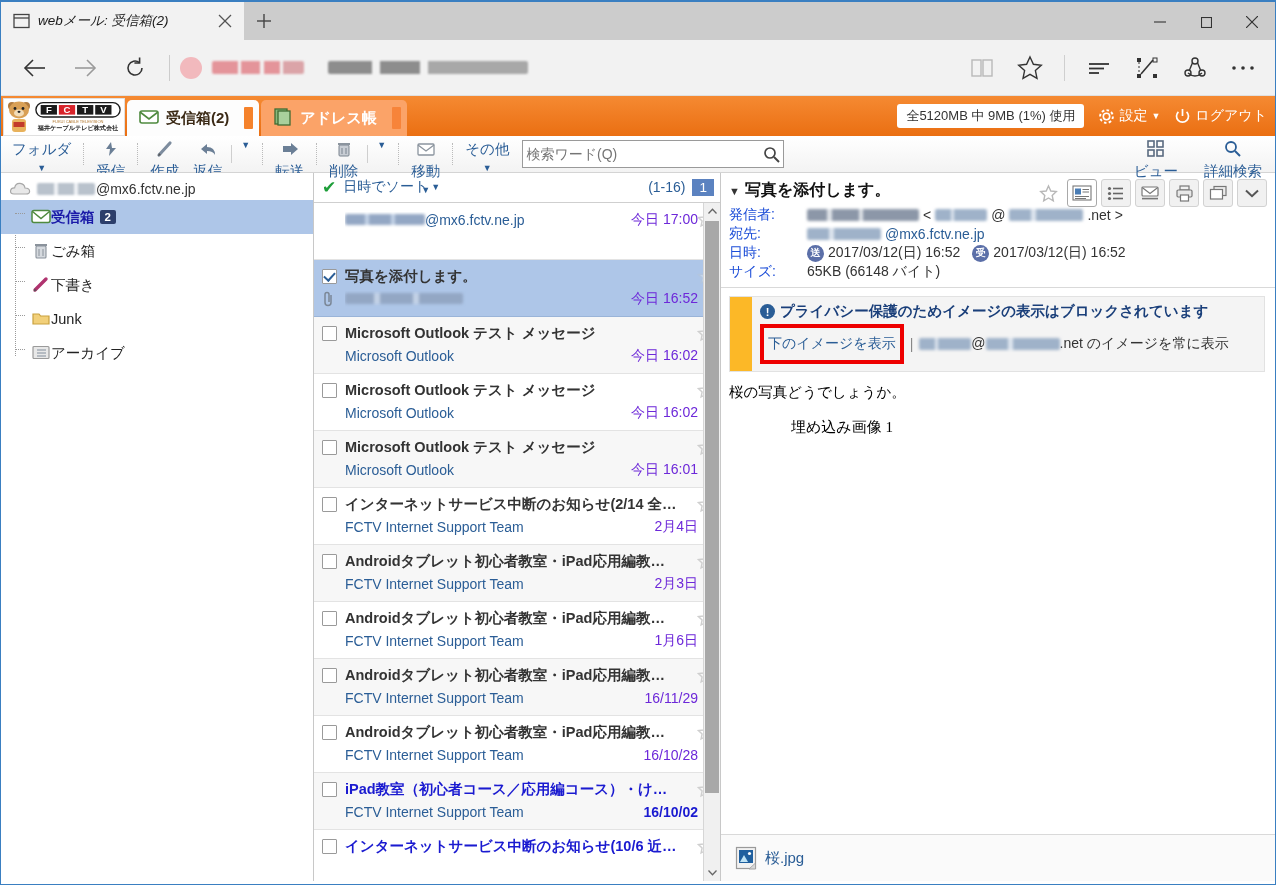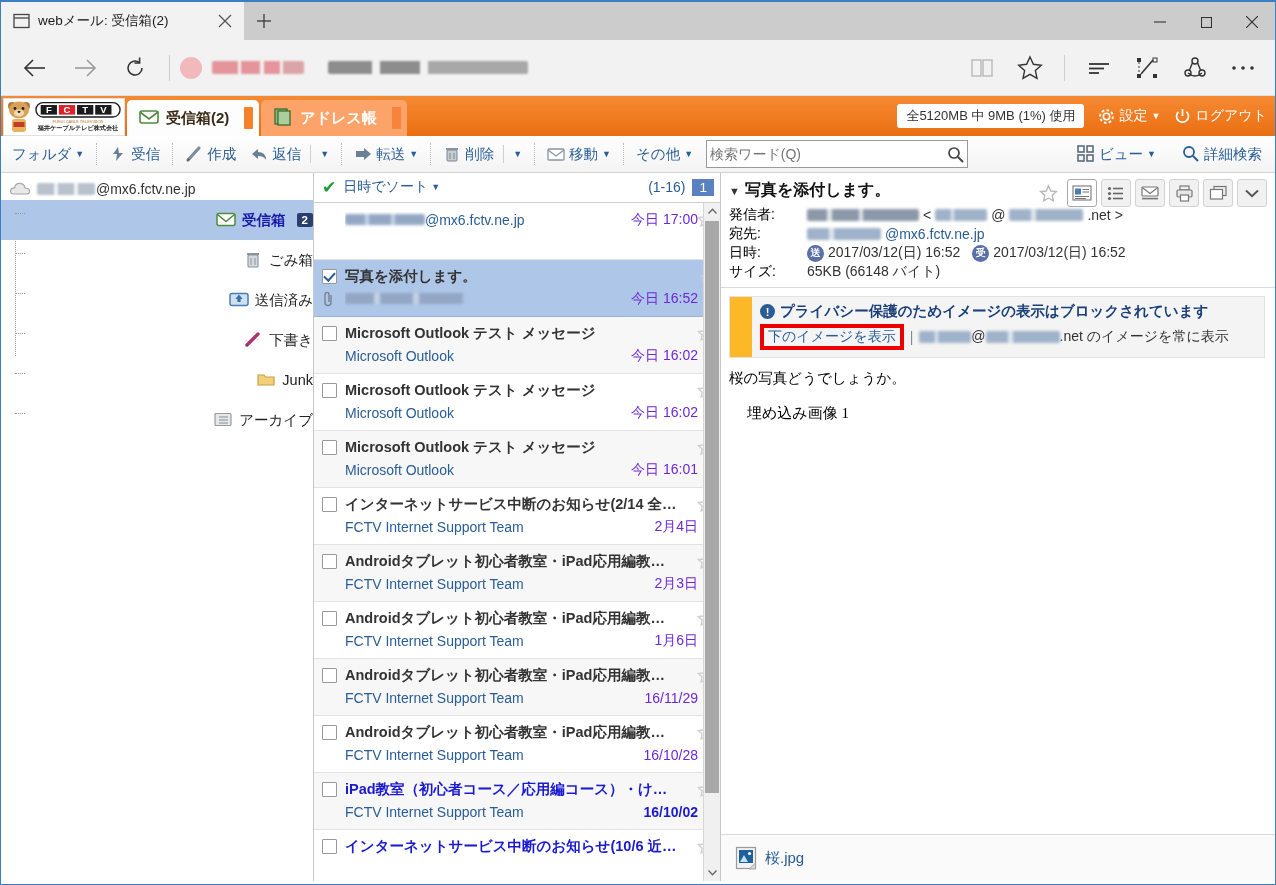--- a/index.html
+++ b/index.html
@@ -22,21 +22,21 @@
     border-top: 2px solid #3a7fc1;
   }
   .tab {
     height: 38px; width: 243px; background: #f2f2f2;
     display: flex; align-items: center; padding: 0 8px 0 12px; gap: 8px;
     position: relative;
   }
   .tab-favicon { width: 17px; height: 16px; flex: 0 0 auto; }
   .tab-title {
     font-size: 13.5px; color: #1a1a1a; white-space: nowrap;
-    overflow: hidden; text-overflow: ellipsis; flex: 1 1 auto;
+    overflow: hidden; text-overflow: ellipsis; flex: 1 1 auto; font-style: italic;
   }
   .tab-close { width: 22px; height: 22px; flex: 0 0 auto; display: flex; align-items: center; justify-content: center; }
   .tab-new {
     width: 40px; height: 38px; display: flex; align-items: center; justify-content: center;
   }
   .win-controls {
     position: absolute; right: 0; top: 0; height: 40px; display: flex;
   }
   .win-btn { width: 46px; height: 40px; display: flex; align-items: center; justify-content: center; }
 
@@ -100,20 +100,21 @@
   
   .app-toolbar {
     height: 37px; background: linear-gradient(180deg,#ffffff 0%, #f3f3f3 100%);
     border-bottom: 1px solid #d4d4d4;
     display: flex; align-items: center; padding: 0 4px; gap: 0px; position: relative;
   }
   .tbitem {
     display: flex; align-items: center; gap: 4px; height: 29px;
     padding: 0 7px; color: #2a5d96; font-size: 14.5px; white-space: nowrap;
     border-radius: 3px;
+    flex-direction: column;
   }
   .tbitem .ic { width: 18px; height: 18px; flex: 0 0 auto; }
   .caret { font-size: 9px; color: #2a5d96; }
   .tbsep { width: 0; border-left: 1px dotted #bbbbbb; height: 22px; margin: 0 5px; }
   .tbsplit { width: 0; border-left: 1px solid #cfcfcf; height: 18px; margin: 0 2px; }
   .search-wrap {
     margin-left: 6px; width: 262px; height: 28px; background: #ffffff;
     border: 1px solid #9a9a9a; display: flex; align-items: center; padding: 0 3px;
   }
   .search-input {
@@ -129,22 +130,22 @@
   .sidebar { width: 313px; background: #ffffff; border-right: 1px solid #c8c8c8; padding-top: 6px; position: relative; }
   .acct-row { display: flex; align-items: center; gap: 6px; padding: 2px 6px 3px 8px; }
   .cloud-icon { width: 22px; height: 16px; flex: 0 0 auto; }
   .acct-text { font-size: 14px; color: #333; display: flex; align-items: center; }
   .redact {
     display: inline-block; height: 12px; width: 58px; border-radius: 2px;
     background: linear-gradient(90deg,#b9c2cc 0 30%,#eef1f4 30% 36%,#b9c2cc 36% 64%,#eef1f4 64% 70%,#b9c2cc 70% 100%);
     filter: blur(1.3px); margin-right: 1px; vertical-align: -1px;
   }
   .folder {
-    display: flex; align-items: center; gap: 6px; height: 40px;
-    padding-left: 30px; font-size: 14.5px; color: #222; position: relative; justify-content: flex-end;
+    display: flex; align-items: center; height: 34px;
+    padding-left: 30px; font-size: 14.5px; color: #222; position: relative;
   }
   .folder .fic { width: 20px; height: 18px; flex: 0 0 auto; }
   .folder.sel { background: #aec6e8; }
   .folder.sel .fname { color: #1a1aa8; font-weight: bold; }
   .tree-line { position: absolute; left: 14px; top: 0; bottom: 0; border-left: 1px dotted #9a9a9a; }
   .tree-tick { position: absolute; left: 14px; top: 13px; width: 10px; border-top: 1px dotted #9a9a9a; }
   .badge-count {
     background: #2c3e6b; color: #ffffff; font-size: 11.5px; font-weight: bold;
     padding: 1px 5px; border-radius: 2px; margin-left: 5px;
   }
@@ -209,21 +210,21 @@
   }
   .tri { font-size: 11px; color: #333; }
   .read-actions { position: absolute; right: 8px; top: 6px; display: flex; align-items: center; gap: 4px; }
   .act-btn {
     width: 30px; height: 28px; border: 1px solid #d2d2d2; border-radius: 3px;
     background: #f1f1f1; display: flex; align-items: center; justify-content: center;
   }
   .act-btn.plain { border-color: transparent; background: transparent; }
   .act-btn.active { background: #ffffff; border-color: #a9a9a9; }
   .meta { display: grid; grid-template-columns: 78px 1fr; row-gap: 1px; font-size: 14px; color: #333; }
-  .meta-label { color: #000000; }
+  .meta-label { color: #1d4ed8; }
   .meta-val { color: #333; display: flex; align-items: center; flex-wrap: wrap; gap: 4px; }
   .meta-val a { color: #2a5d96; text-decoration: none; }
   .name-redact {
     display: inline-block; height: 12px; width: 112px;
     background: linear-gradient(90deg,#8c97a8 0 18%,#dfe3e8 18% 22%,#8c97a8 22% 46%,#dfe3e8 46% 50%,#8c97a8 50% 100%);
     filter: blur(1.4px); border-radius: 2px; vertical-align: -2px;
   }
   .mail-redact {
     display: inline-block; height: 12px; width: 52px;
     background: linear-gradient(90deg,#9fb2c9 0 30%,#dde5ee 30% 36%,#9fb2c9 36% 100%);
@@ -244,30 +245,30 @@
   .warn-body { padding: 5px 8px 7px 8px; flex: 1 1 auto; }
   .warn-title {
     font-size: 14.5px; font-weight: bold; color: #1a3f7a; display: flex; align-items: center; gap: 5px;
   }
   .warn-excl {
     width: 15px; height: 15px; border-radius: 50%; background: #2a5d96; color: #fff;
     font-size: 11px; font-weight: bold; display: flex; align-items: center; justify-content: center;
   }
   .warn-links { margin-top: 3px; display: flex; align-items: center; gap: 6px; font-size: 14px; color: #333; }
   .show-img-hl {
-    border: 4px solid #ee0000; padding: 0px 4px; display: inline-flex; align-items: center;
+    border: 4px solid #ee0000; padding: 7px 4px; display: inline-flex; align-items: center;
   }
   .show-img-hl a { color: #2a5d96; text-decoration: none; font-size: 14px; }
   .pipe { color: #888; }
   .body-text {
     font-family: "Liberation Serif", "DejaVu Serif", serif;
     font-size: 14.5px; color: #000; padding: 10px 12px 0 8px; line-height: 1.5;
   }
   .embedded { padding: 14px 16px 0 26px; font-size: 15px; color: #000;
-    font-family: "Liberation Serif", "DejaVu Serif", serif; }
+    font-family: "Liberation Serif", "DejaVu Serif", serif; margin-left: 44px; }
   .attach-bar {
     height: 47px; border-top: 1px solid #d9d9d9; background: #fafafa;
     display: flex; align-items: center; padding: 4px 14px; gap: 8px;
   }
   .attach-icon { width: 22px; height: 24px; flex: 0 0 auto; }
   .attach-name { color: #2a5d96; font-size: 15px; }
 
   .svg-ic { display: block; }
 </style>
 </head>
@@ -610,30 +611,20 @@
             <svg class="svg-ic" width="20" height="18" viewBox="0 0 20 18">
                 <rect x="5" y="4" width="10" height="12" rx="1" fill="#d5d9de" stroke="#8a929b" stroke-width="1.1"></rect>
                 <rect x="4" y="2" width="12" height="2" fill="#8a929b"></rect>
                 <line x1="8" y1="7" x2="8" y2="14" stroke="#8a929b"></line>
                 <line x1="12" y1="7" x2="12" y2="14" stroke="#8a929b"></line>
               </svg>
           </span>
           <span class="fname">ごみ箱</span>
         </div>
 
-        <div class="folder">
-          <span class="tree-tick"></span>
-          <span class="fic">
-            <svg class="svg-ic" width="20" height="17" viewBox="0 0 20 17">
-                <rect x="1" y="2.5" width="18" height="12" rx="2" fill="#cfe0f2" stroke="#4a7db5" stroke-width="1.5"></rect>
-                <polygon points="10,3.5 13.6,8 11.6,8 11.6,11 8.4,11 8.4,8 6.4,8" fill="#3c6fa8"></polygon>
-              </svg>
-          </span>
-          <span class="fname">送信済み</span>
-        </div>
 
         <div class="folder">
           <span class="tree-tick"></span>
           <span class="fic">
             <svg class="svg-ic" width="20" height="18" viewBox="0 0 20 18">
                 <line x1="4" y1="14" x2="15" y2="3" stroke="#b0336f" stroke-width="3.4" stroke-linecap="round"></line>
                 <polygon points="2.6,15.6 5.6,14.6 3.6,12.6" fill="#555"></polygon>
               </svg>
           </span>
           <span class="fname">下書き</span>

